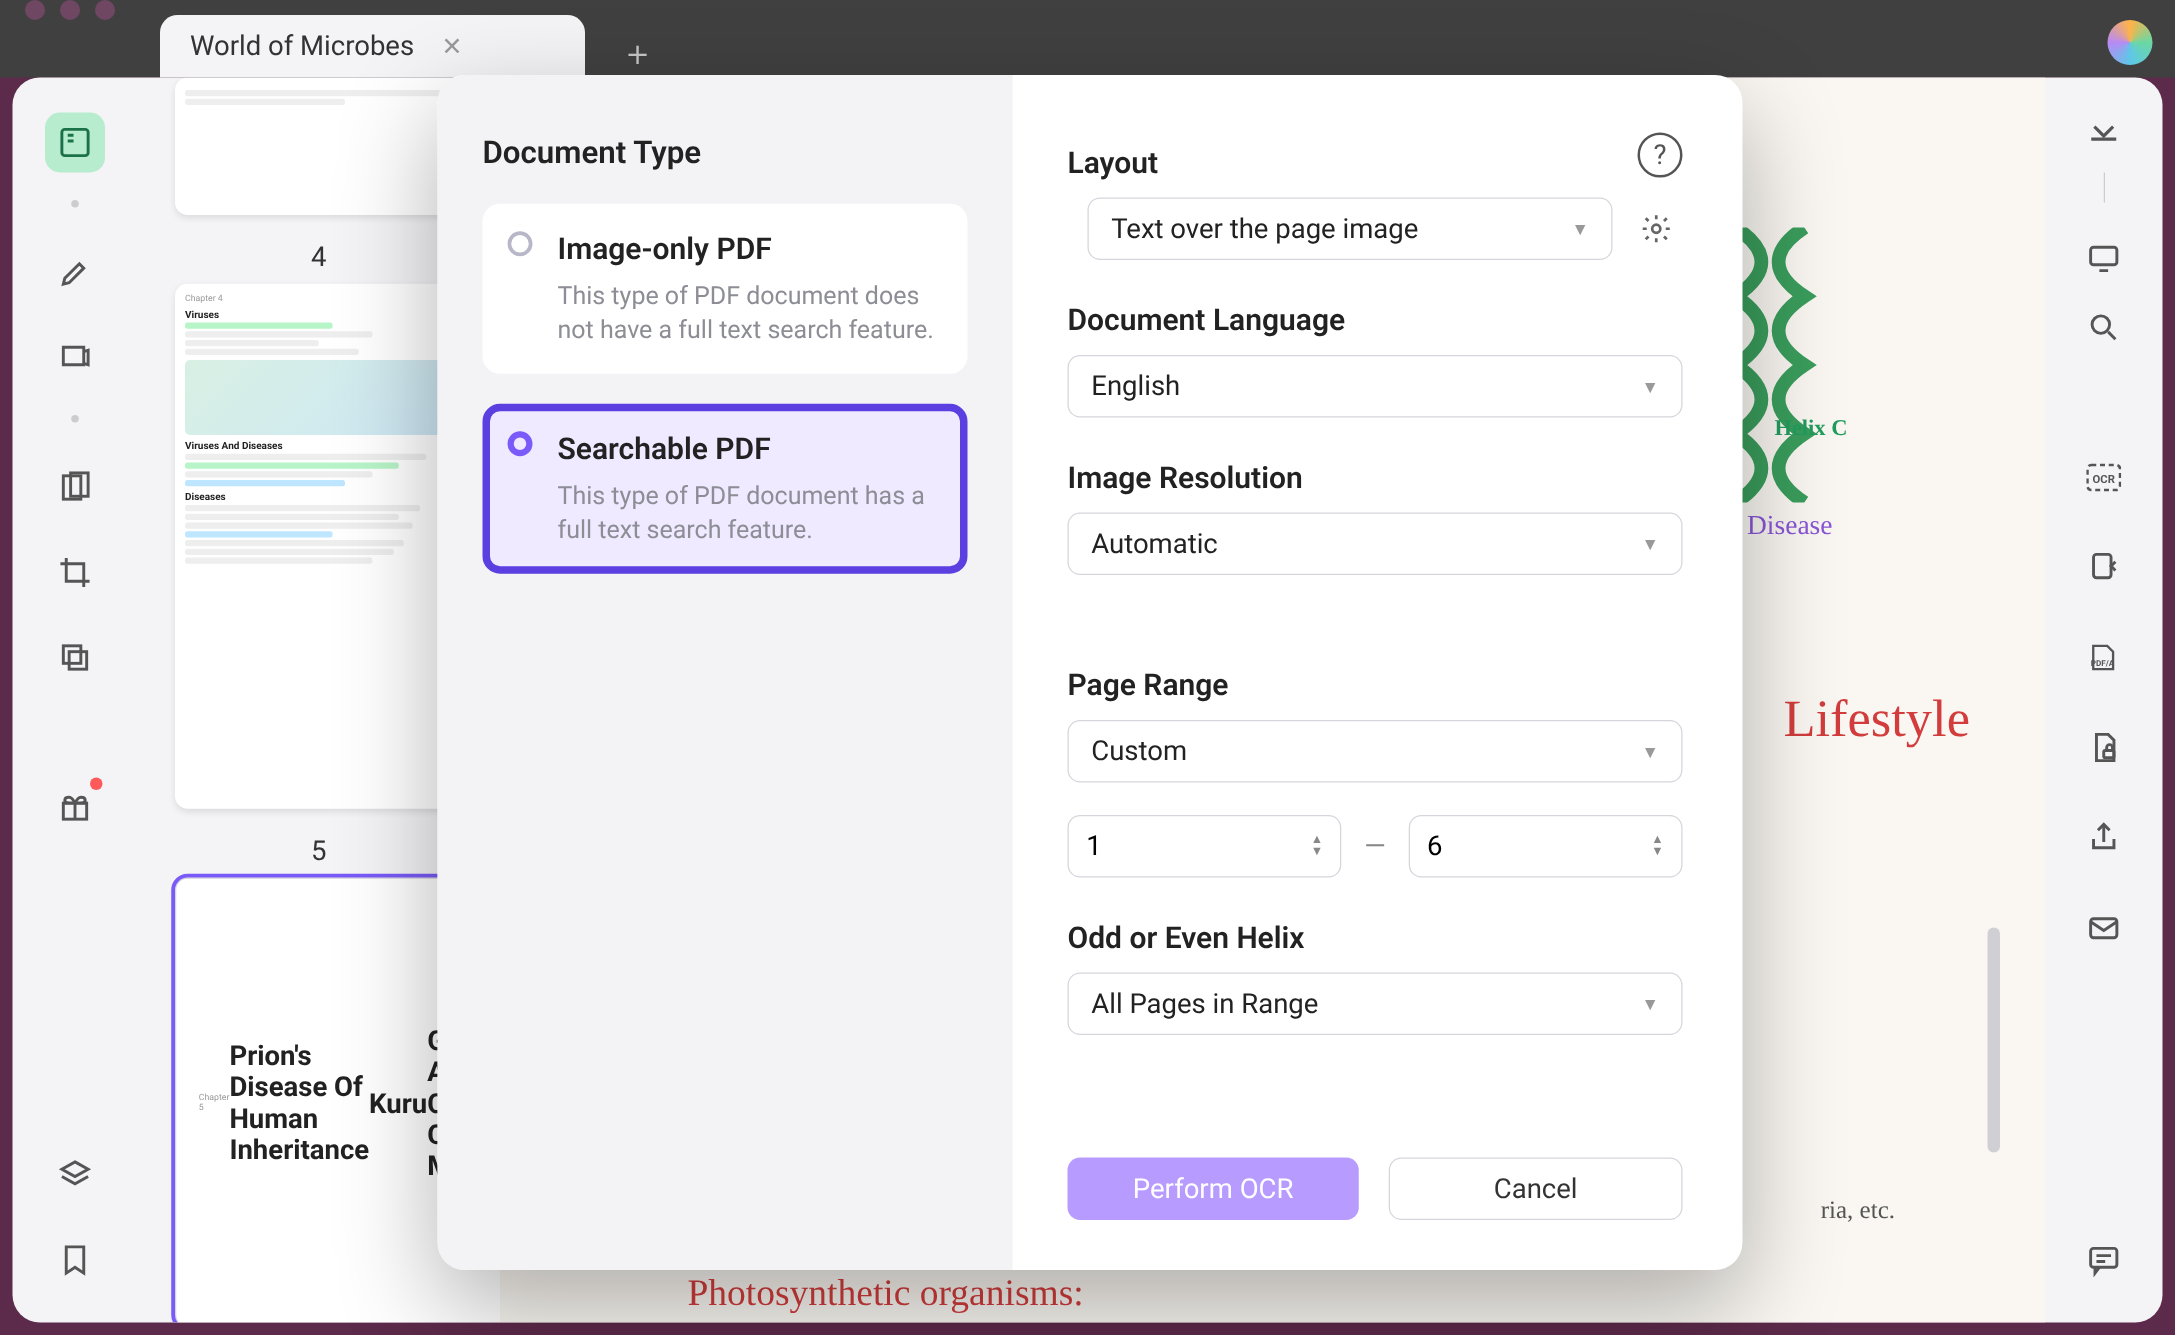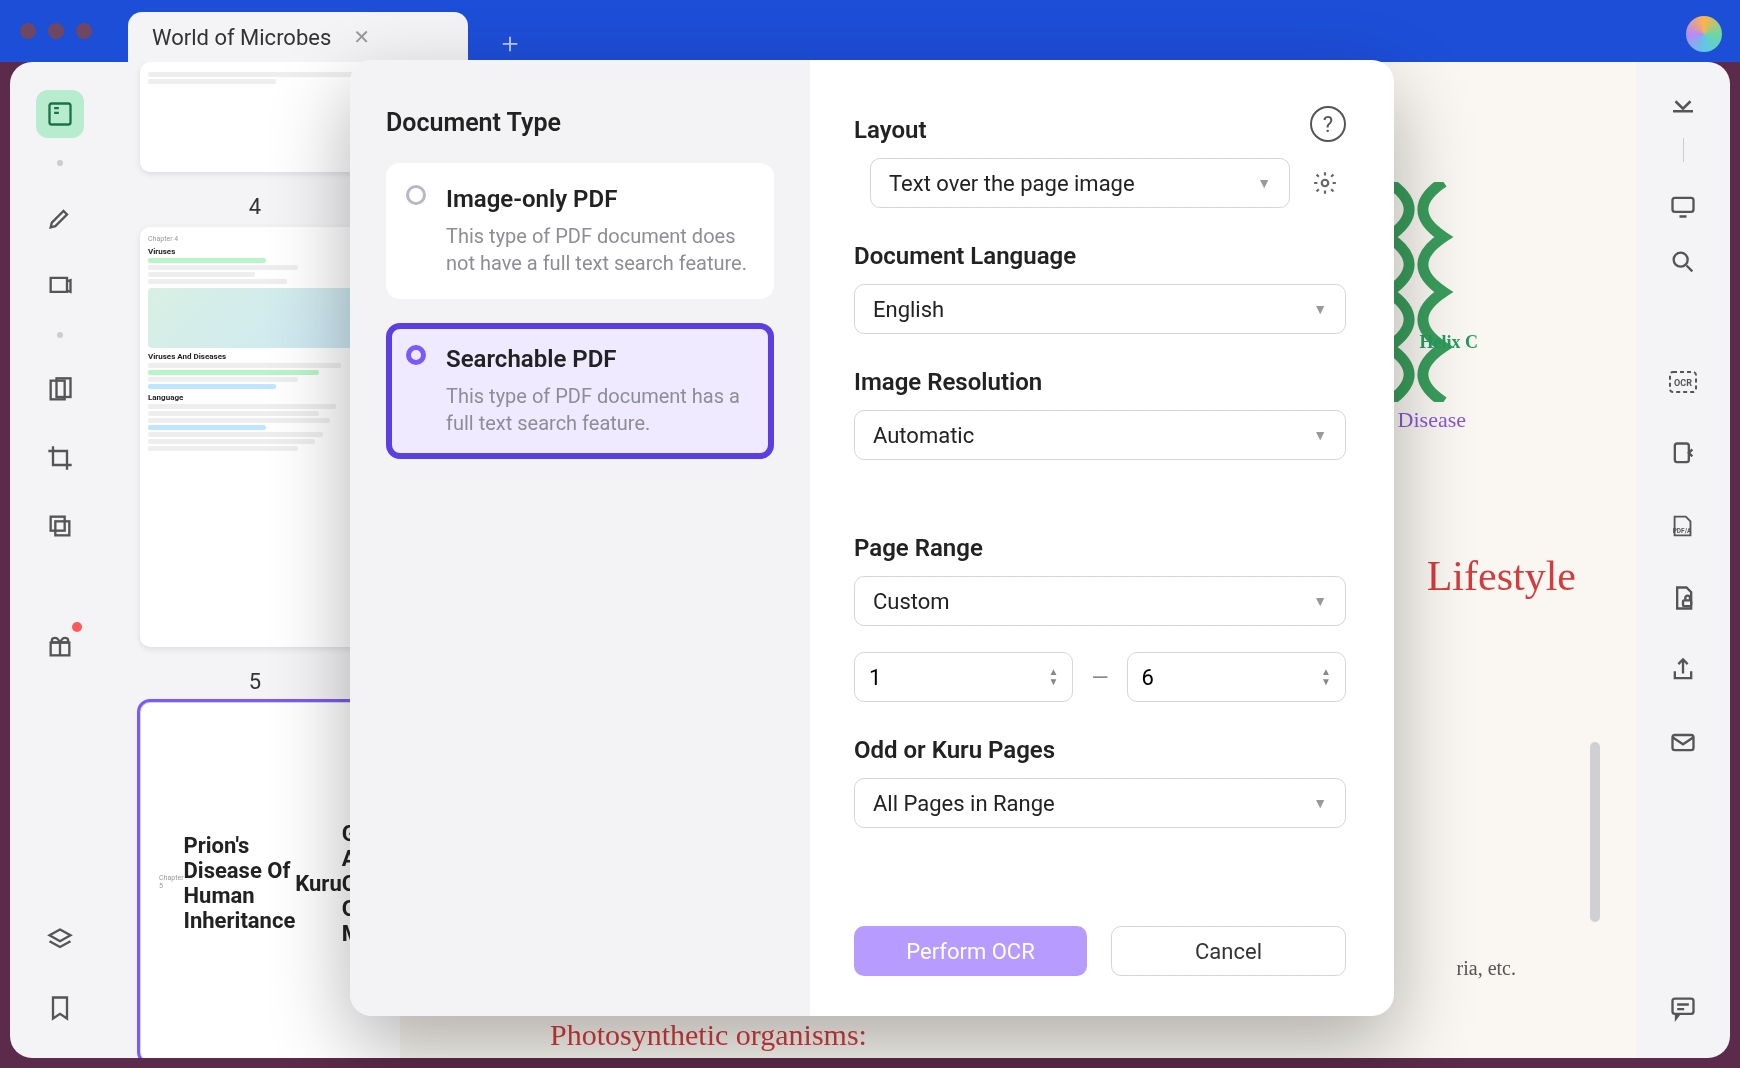--- a/index.html
+++ b/index.html
@@ -1,18 +1,18 @@
 <!DOCTYPE html>
 <html><head>
 <meta charset="utf-8">
 <style>
   * { box-sizing: border-box; margin: 0; padding: 0; font-family: -apple-system, BlinkMacSystemFont, "Segoe UI", Roboto, sans-serif; }
   body { width: 1740px; height: 1068px; background: #5c2a4a; overflow: hidden; position: relative; }
   
-  .window-chrome { position:absolute; top:0; left:0; width:1740px; height:62px; background:#1d4ed8; display:flex; align-items:center; padding-left:20px; }
+  .window-chrome { position:absolute; top:0; left:0; width:1740px; height:62px; background:#404040; display:flex; align-items:flex-start; padding-left:20px; }
   .traffic-lights { display:flex; gap:12px; margin-right:36px; }
   .tl { width:16px; height:16px; border-radius:50%; background:#6f4763; }
   .tabbar { display:flex; align-items:flex-end; height:62px; }
   .tab { background:#f4f3f6; height:50px; margin-top:12px; border-radius:14px 14px 0 0;  display:flex; align-items:center; padding:0 24px; gap:22px; min-width:340px; }
   .tab-title { font-size:22px; color:#333; }
   .tab-close { color:#999; font-size:20px; }
   .tab-add { color:#fff; opacity:0.7; font-size:28px; margin-left:28px; font-weight:300; }
   .logo-corner { position:absolute; right:18px; top:16px; width:36px; height:36px; border-radius:50%; background: conic-gradient(#ffb347,#6bd8a3,#5ec7e8,#b88af5,#ffb347); }
   
   .app-bg { position:absolute; top:62px; left:10px; right:10px; bottom:10px; background:#f4f3f6; border-radius:22px; overflow:hidden; display:flex; }
@@ -173,21 +173,21 @@
       <div class="thumb-line hl-green" style="width:55%"></div>
       <div class="thumb-line" style="width:70%"></div>
         <div class="thumb-line" style="width:50%"></div>
         <div class="thumb-line" style="width:65%"></div>
       <div class="thumb-img"></div>
       <div class="thumb-heading">Viruses And Diseases</div>
       <div class="thumb-line" style="width:90%"></div>
       <div class="thumb-line hl-green" style="width:80%"></div>
       <div class="thumb-line" style="width:70%"></div>
       <div class="thumb-line hl-blue" style="width:60%"></div>
-      <div class="thumb-heading">Language</div>
+      <div class="thumb-heading">Diseases</div>
       <div class="thumb-line" style="width:88%"></div>
         <div class="thumb-line" style="width:80%"></div>
         <div class="thumb-line" style="width:85%"></div>
       <div class="thumb-line hl-blue" style="width:55%"></div>
       <div class="thumb-line" style="width:82%"></div>
         <div class="thumb-line" style="width:78%"></div>
         <div class="thumb-line" style="width:70%"></div>
     </div>
     <div class="thumb-num">5</div>
     <div class="thumb sel" style="height:360px;">
@@ -355,21 +355,21 @@
         <span>1</span>
         <span class="arrows">▲<br>▼</span>
       </div>
       <span class="dash">—</span>
       <div class="spin">
         <span>6</span>
         <span class="arrows">▲<br>▼</span>
       </div>
     </div>
 
-    <div class="field-label">Odd or Kuru Pages</div>
+    <div class="field-label">Odd or Even Helix</div>
     <div class="sel">
       <span>All Pages in Range</span>
       <span class="caret">▼</span>
     </div>
 
     <div class="footer-btns">
       <div class="btn btn-primary">Perform OCR</div>
       <div class="btn btn-cancel">Cancel</div>
     </div>
   </div>

